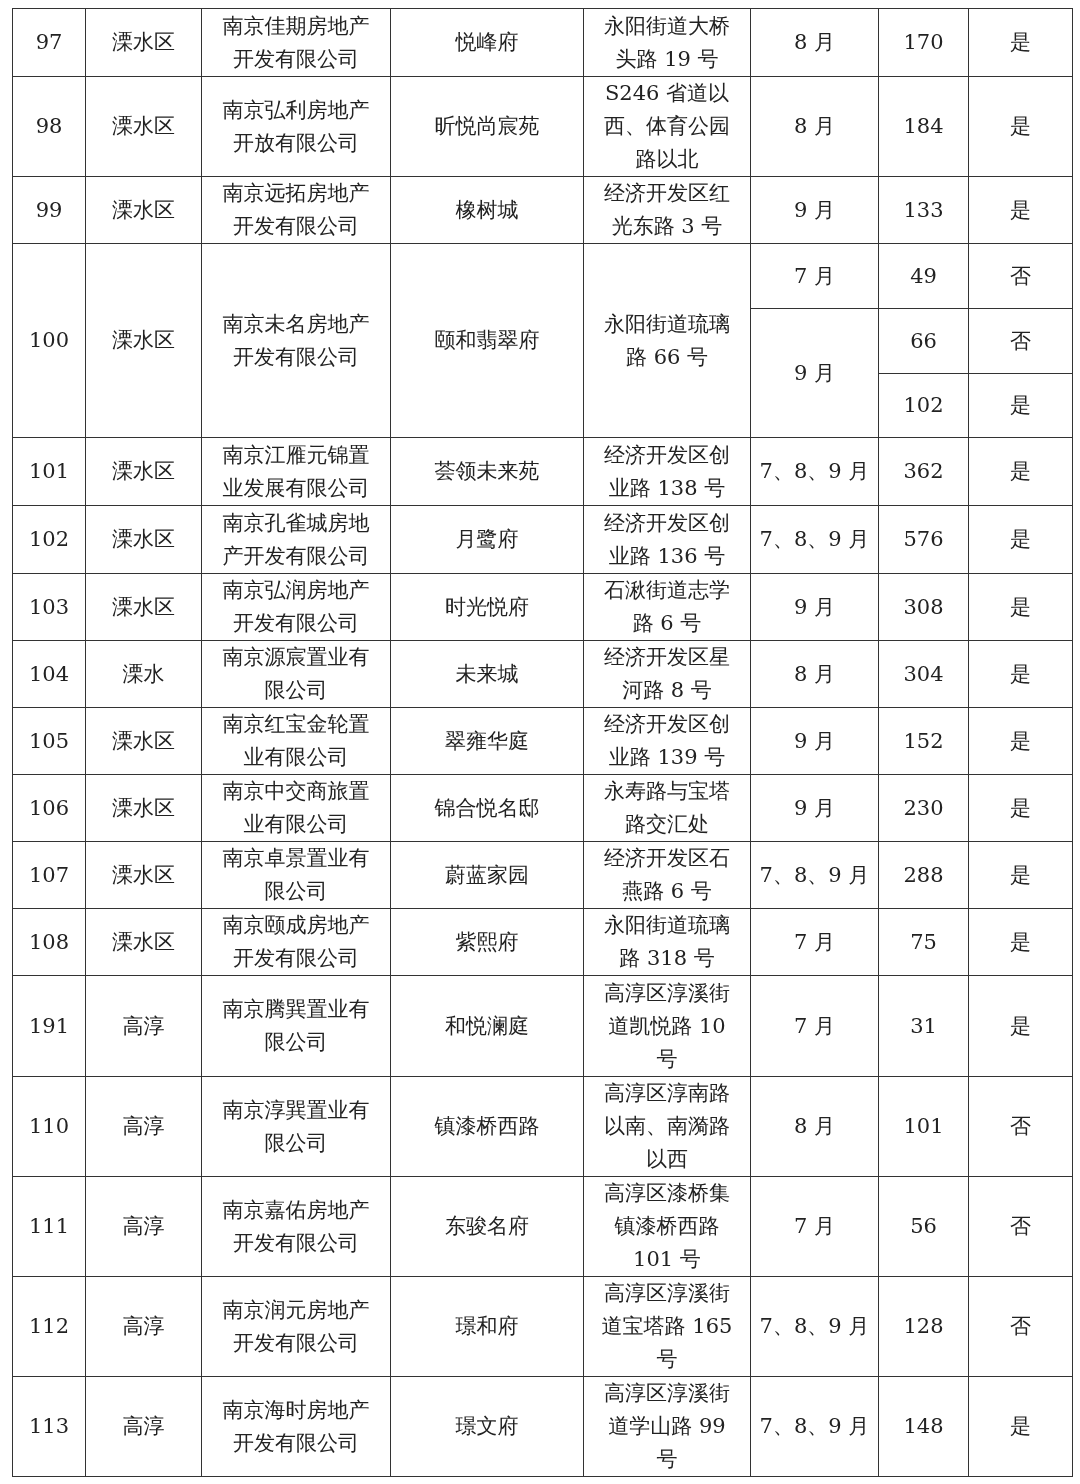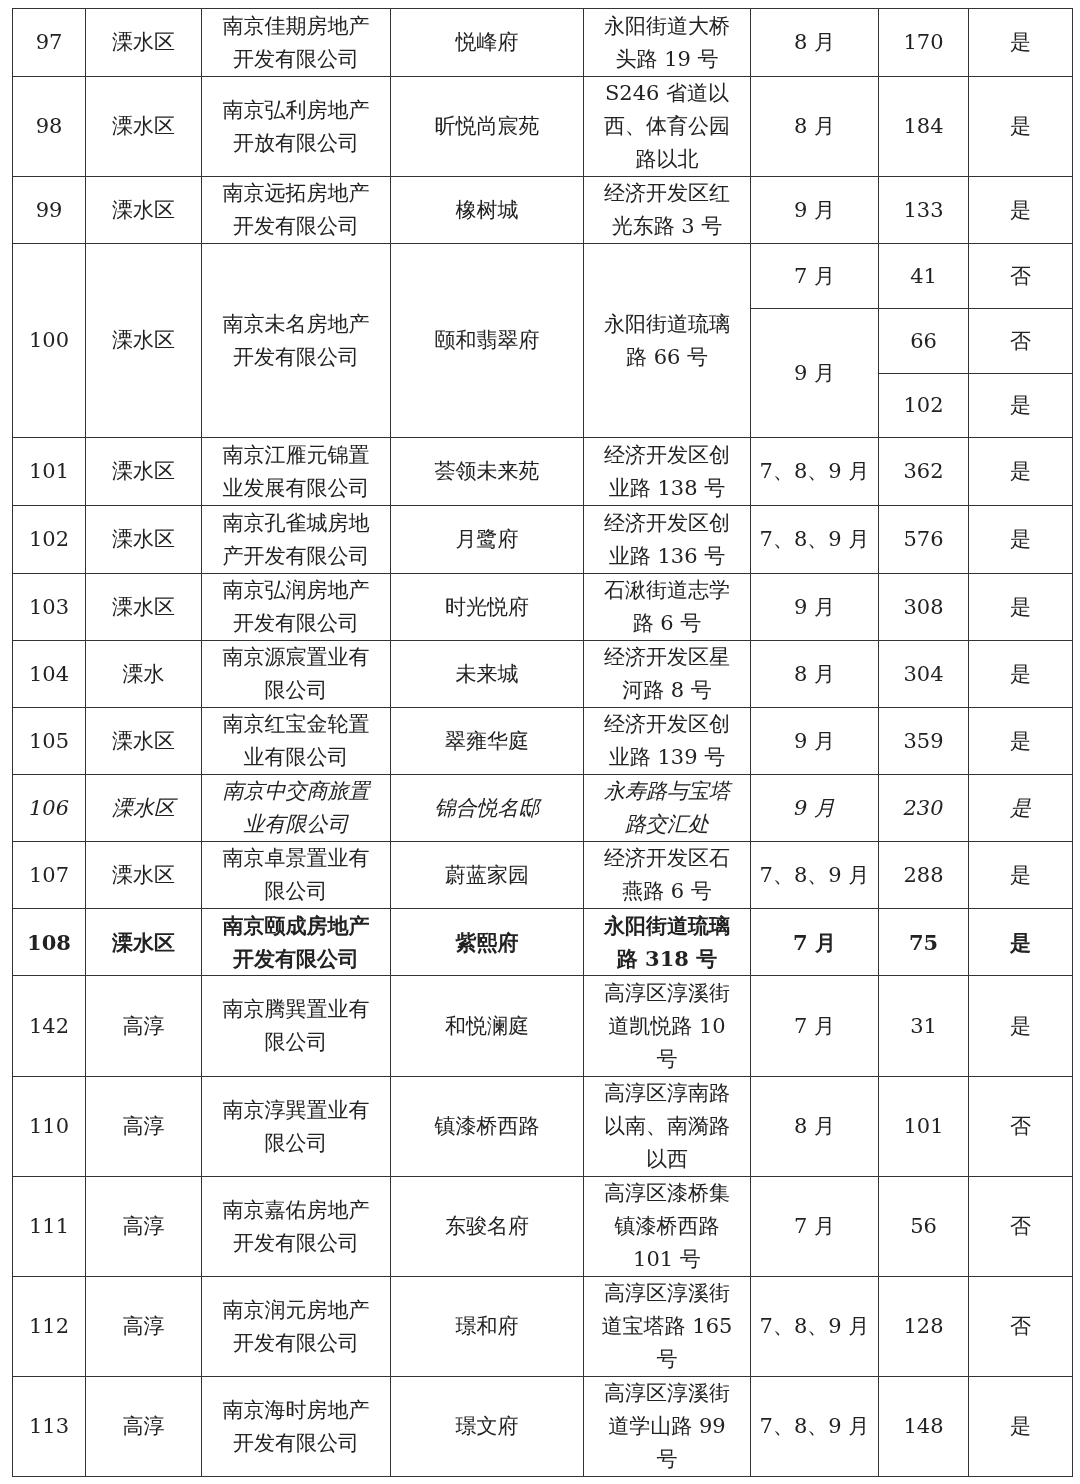--- a/index.html
+++ b/index.html
@@ -65,21 +65,21 @@
       </tr>
       <tr style="height: 65px;">
         <td class="wrap" rowspan="3">100</td>
         <td class="wrap" rowspan="3">溧水区</td>
         <td class="wrap" rowspan="3">南京未名房地产
 开发有限公司</td>
         <td class="wrap" rowspan="3">颐和翡翠府</td>
         <td class="wrap" rowspan="3">永阳街道琉璃
 路 66 号</td>
         <td>7 月</td>
-        <td>41</td>
+        <td>49</td>
         <td>否</td>
       </tr>
       <tr style="height: 65px;">
         <td rowspan="2">9 月</td>
         <td>66</td>
         <td>否</td>
       </tr>
       <tr style="height: 64px;">
         <td>102</td>
         <td>是</td>
@@ -134,24 +134,24 @@
       </tr>
       <tr style="height: 67px;">
         <td class="wrap">105</td>
         <td class="wrap">溧水区</td>
         <td class="wrap">南京红宝金轮置
 业有限公司</td>
         <td class="wrap">翠雍华庭</td>
         <td class="wrap">经济开发区创
 业路 139 号</td>
         <td class="wrap">9 月</td>
-        <td class="wrap">359</td>
-        <td class="wrap">是</td>
-      </tr>
-      <tr style="height: 67px; font-style: italic;">
+        <td class="wrap">152</td>
+        <td class="wrap">是</td>
+      </tr>
+      <tr style="height: 67px;">
         <td class="wrap">106</td>
         <td class="wrap">溧水区</td>
         <td class="wrap">南京中交商旅置
 业有限公司</td>
         <td class="wrap">锦合悦名邸</td>
         <td class="wrap">永寿路与宝塔
 路交汇处</td>
         <td class="wrap">9 月</td>
         <td class="wrap">230</td>
         <td class="wrap">是</td>
@@ -161,34 +161,34 @@
         <td class="wrap">溧水区</td>
         <td class="wrap">南京卓景置业有
 限公司</td>
         <td class="wrap">蔚蓝家园</td>
         <td class="wrap">经济开发区石
 燕路 6 号</td>
         <td class="wrap">7、8、9 月</td>
         <td class="wrap">288</td>
         <td class="wrap">是</td>
       </tr>
-      <tr style="height: 67px; font-weight: bold;">
+      <tr style="height: 67px;">
         <td class="wrap">108</td>
         <td class="wrap">溧水区</td>
         <td class="wrap">南京颐成房地产
 开发有限公司</td>
         <td class="wrap">紫熙府</td>
         <td class="wrap">永阳街道琉璃
 路 318 号</td>
         <td class="wrap">7 月</td>
         <td class="wrap">75</td>
         <td class="wrap">是</td>
       </tr>
       <tr style="height: 101px;">
-        <td class="wrap">142</td>
+        <td class="wrap">191</td>
         <td class="wrap">高淳</td>
         <td class="wrap">南京腾巽置业有
 限公司</td>
         <td class="wrap">和悦澜庭</td>
         <td class="wrap">高淳区淳溪街
 道凯悦路 10
 号</td>
         <td class="wrap">7 月</td>
         <td class="wrap">31</td>
         <td class="wrap">是</td>

